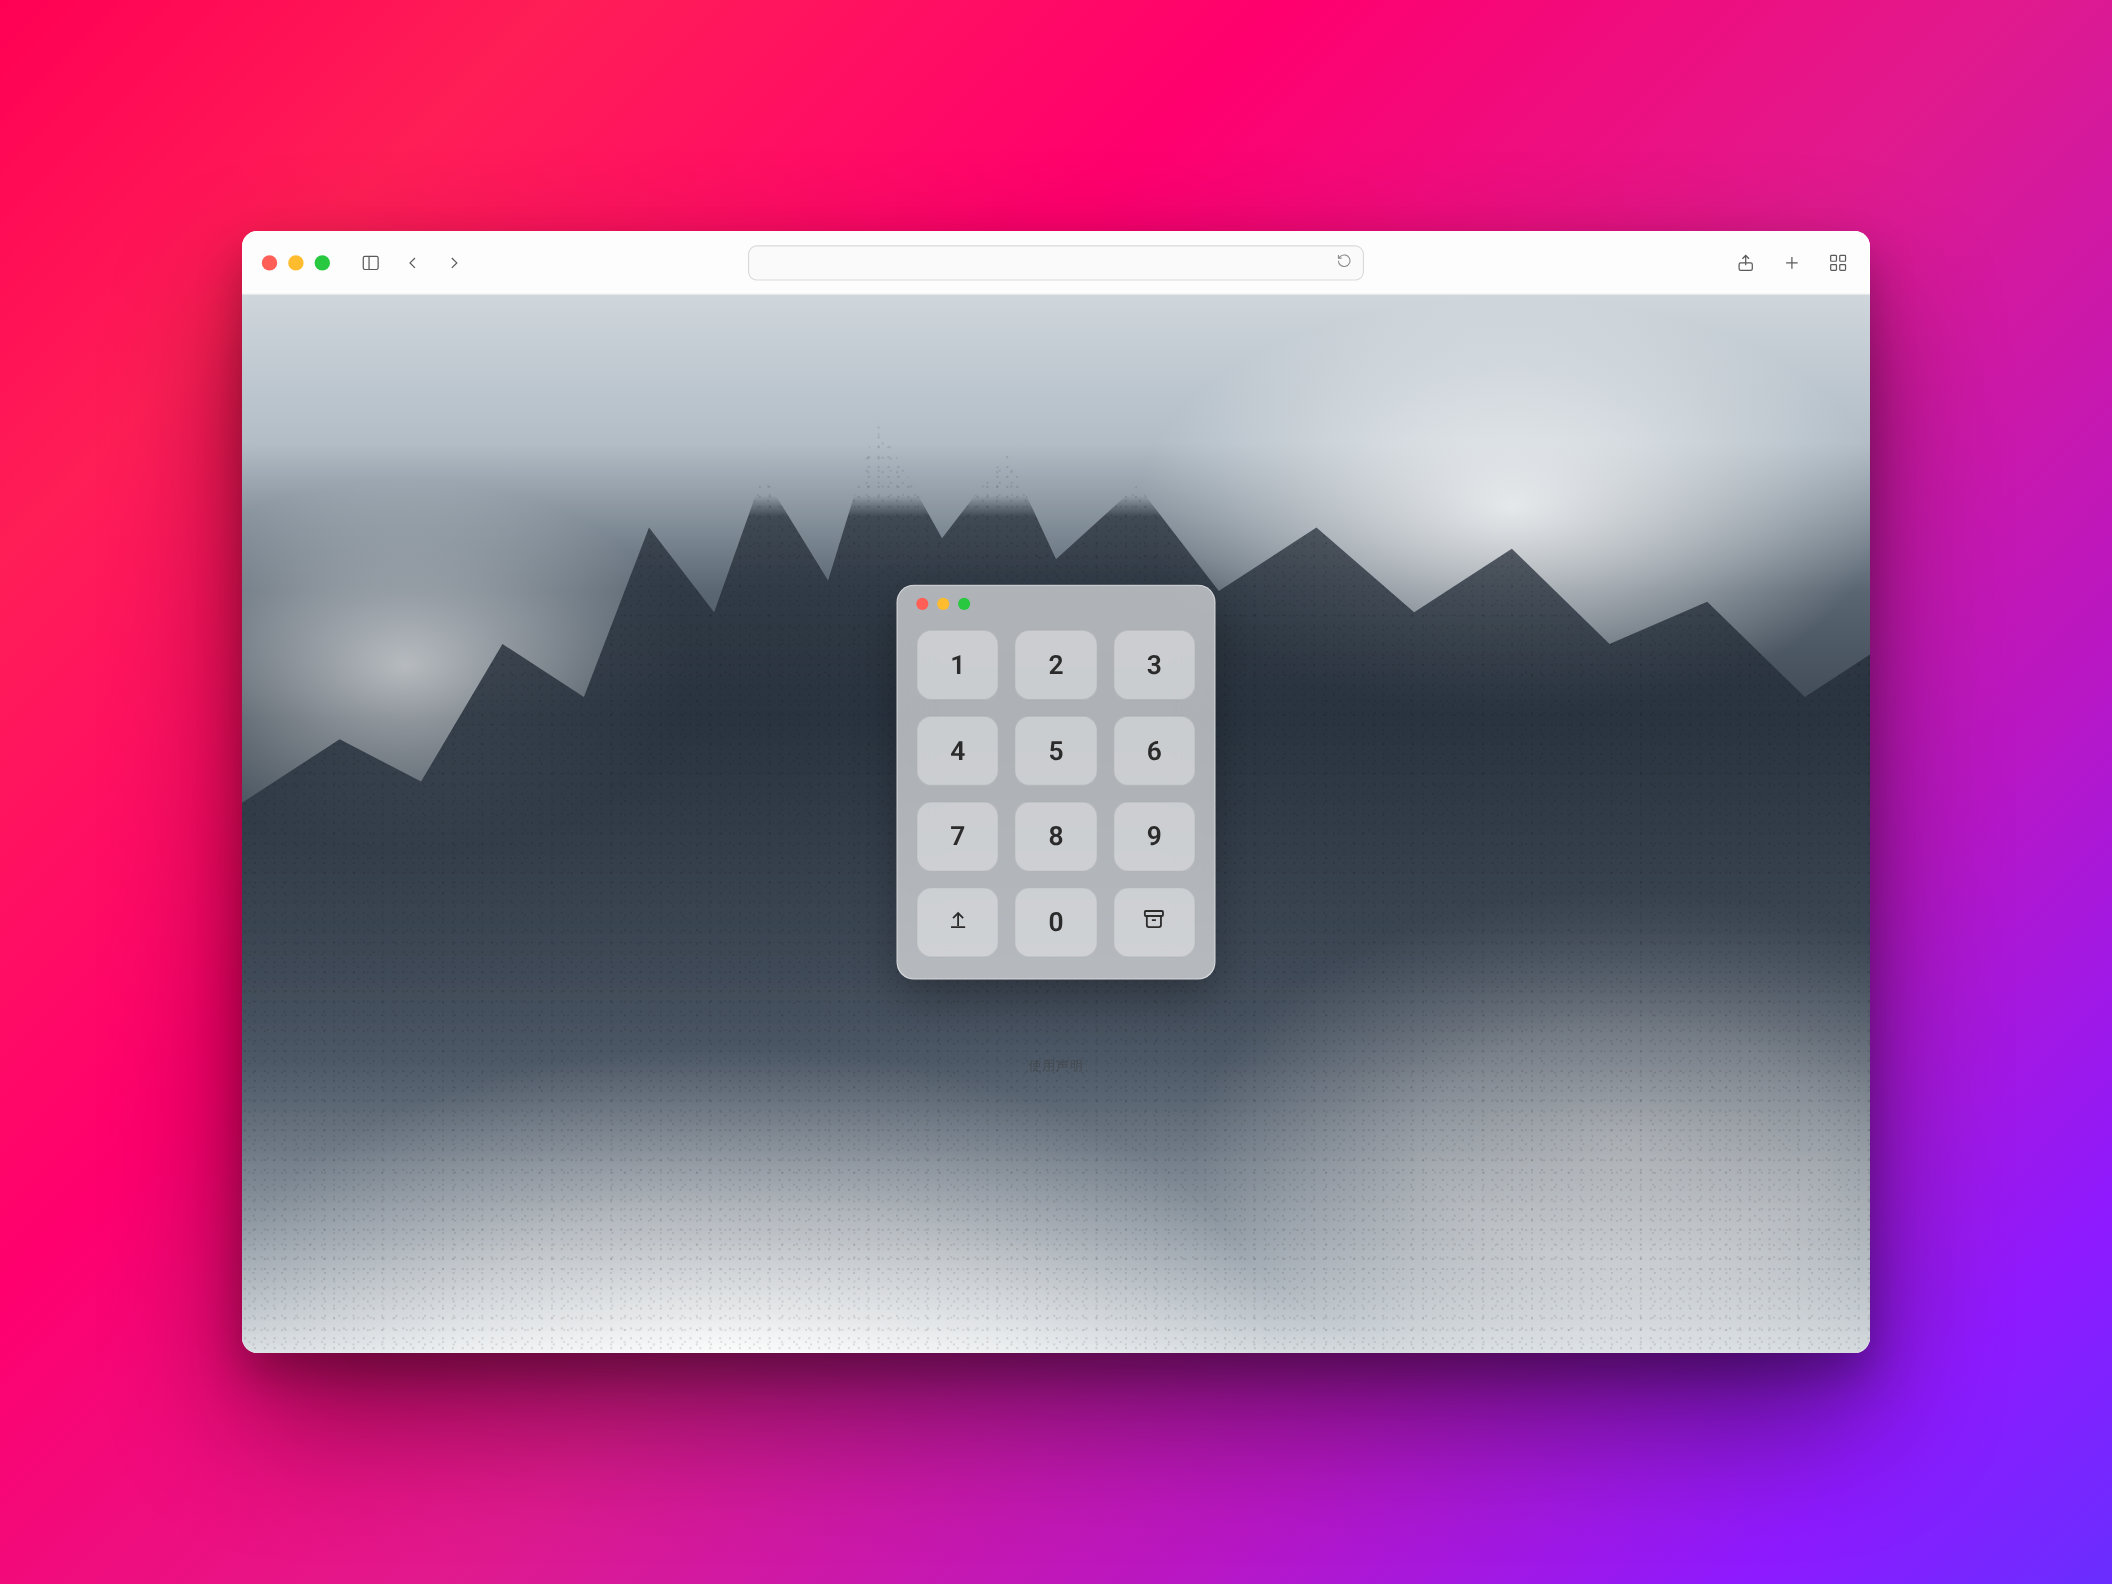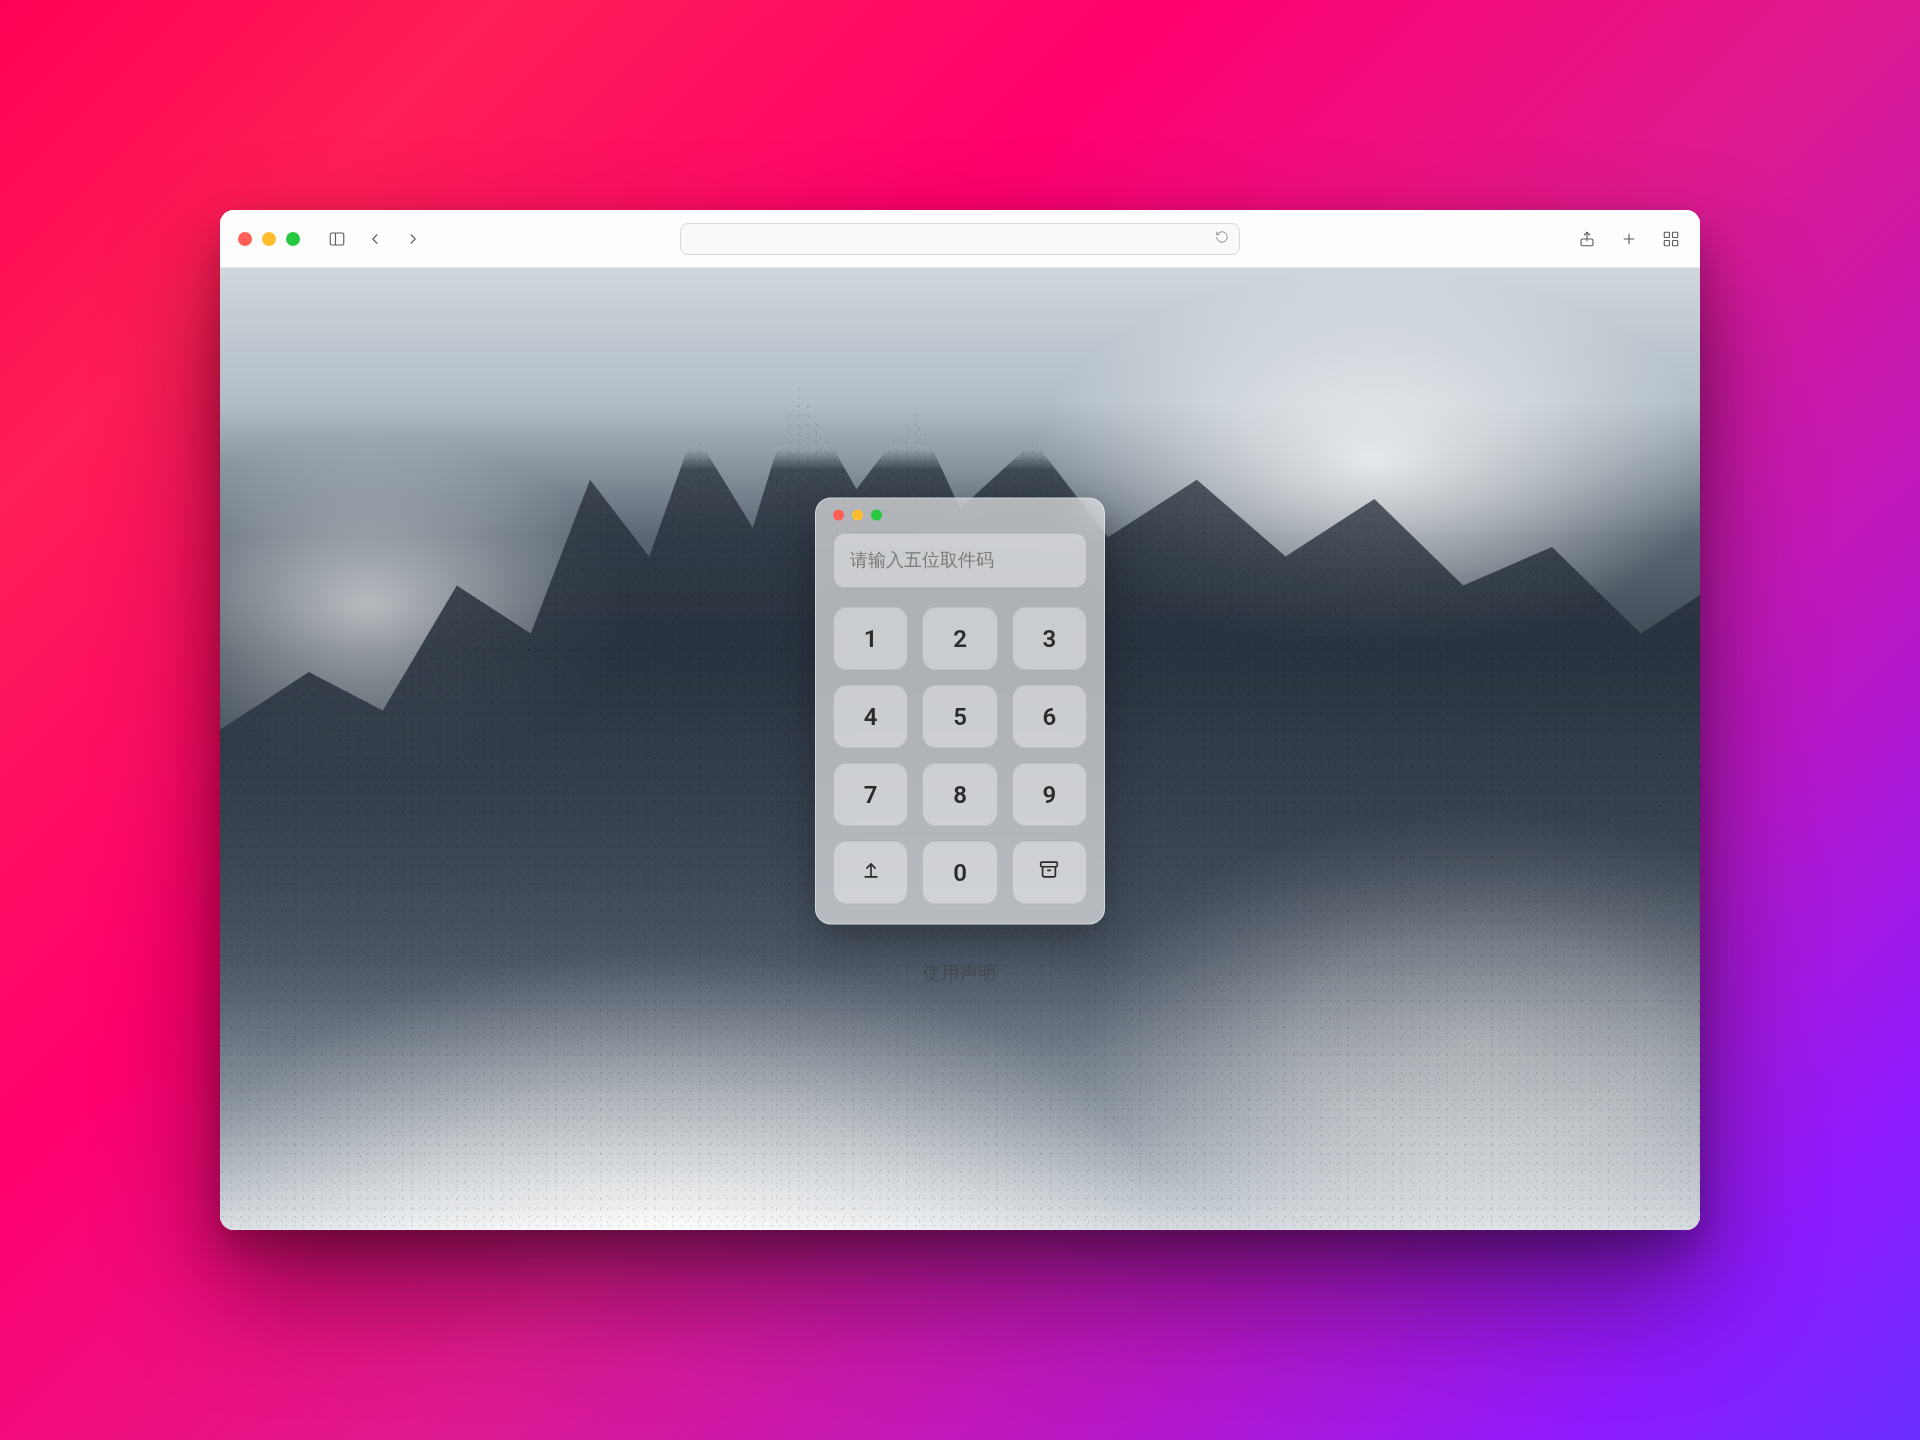--- a/index.html
+++ b/index.html
@@ -99,21 +99,21 @@
     mix-blend-mode: multiply;
     opacity:.5;
   }
 
   .footer-links {
     position: absolute;
     left: 50%;
     transform: translateX(-50%);
     top: 72%;
     color: rgba(60,60,60,0.55);
-    font-size: 18px;
+    font-size: 12px;
     letter-spacing: 0.5px;
   }
 
   
   .panel {
     position: absolute;
     left: 50%;
     top: 46%;
     transform: translate(-50%, -50%);
     width: 290px;
@@ -235,21 +235,20 @@
 
     <div class="footer-links">使用声明</div>
 
     <div class="panel">
       <div class="panel-traffic">
         <div class="pdot red"></div>
         <div class="pdot yellow"></div>
         <div class="pdot green"></div>
       </div>
 
-      <input class="code-input" type="text" placeholder="请输入五位取件码" style="">
 
       <div class="keypad">
         <div class="key">1</div>
         <div class="key">2</div>
         <div class="key">3</div>
         <div class="key">4</div>
         <div class="key">5</div>
         <div class="key">6</div>
         <div class="key">7</div>
         <div class="key">8</div>

